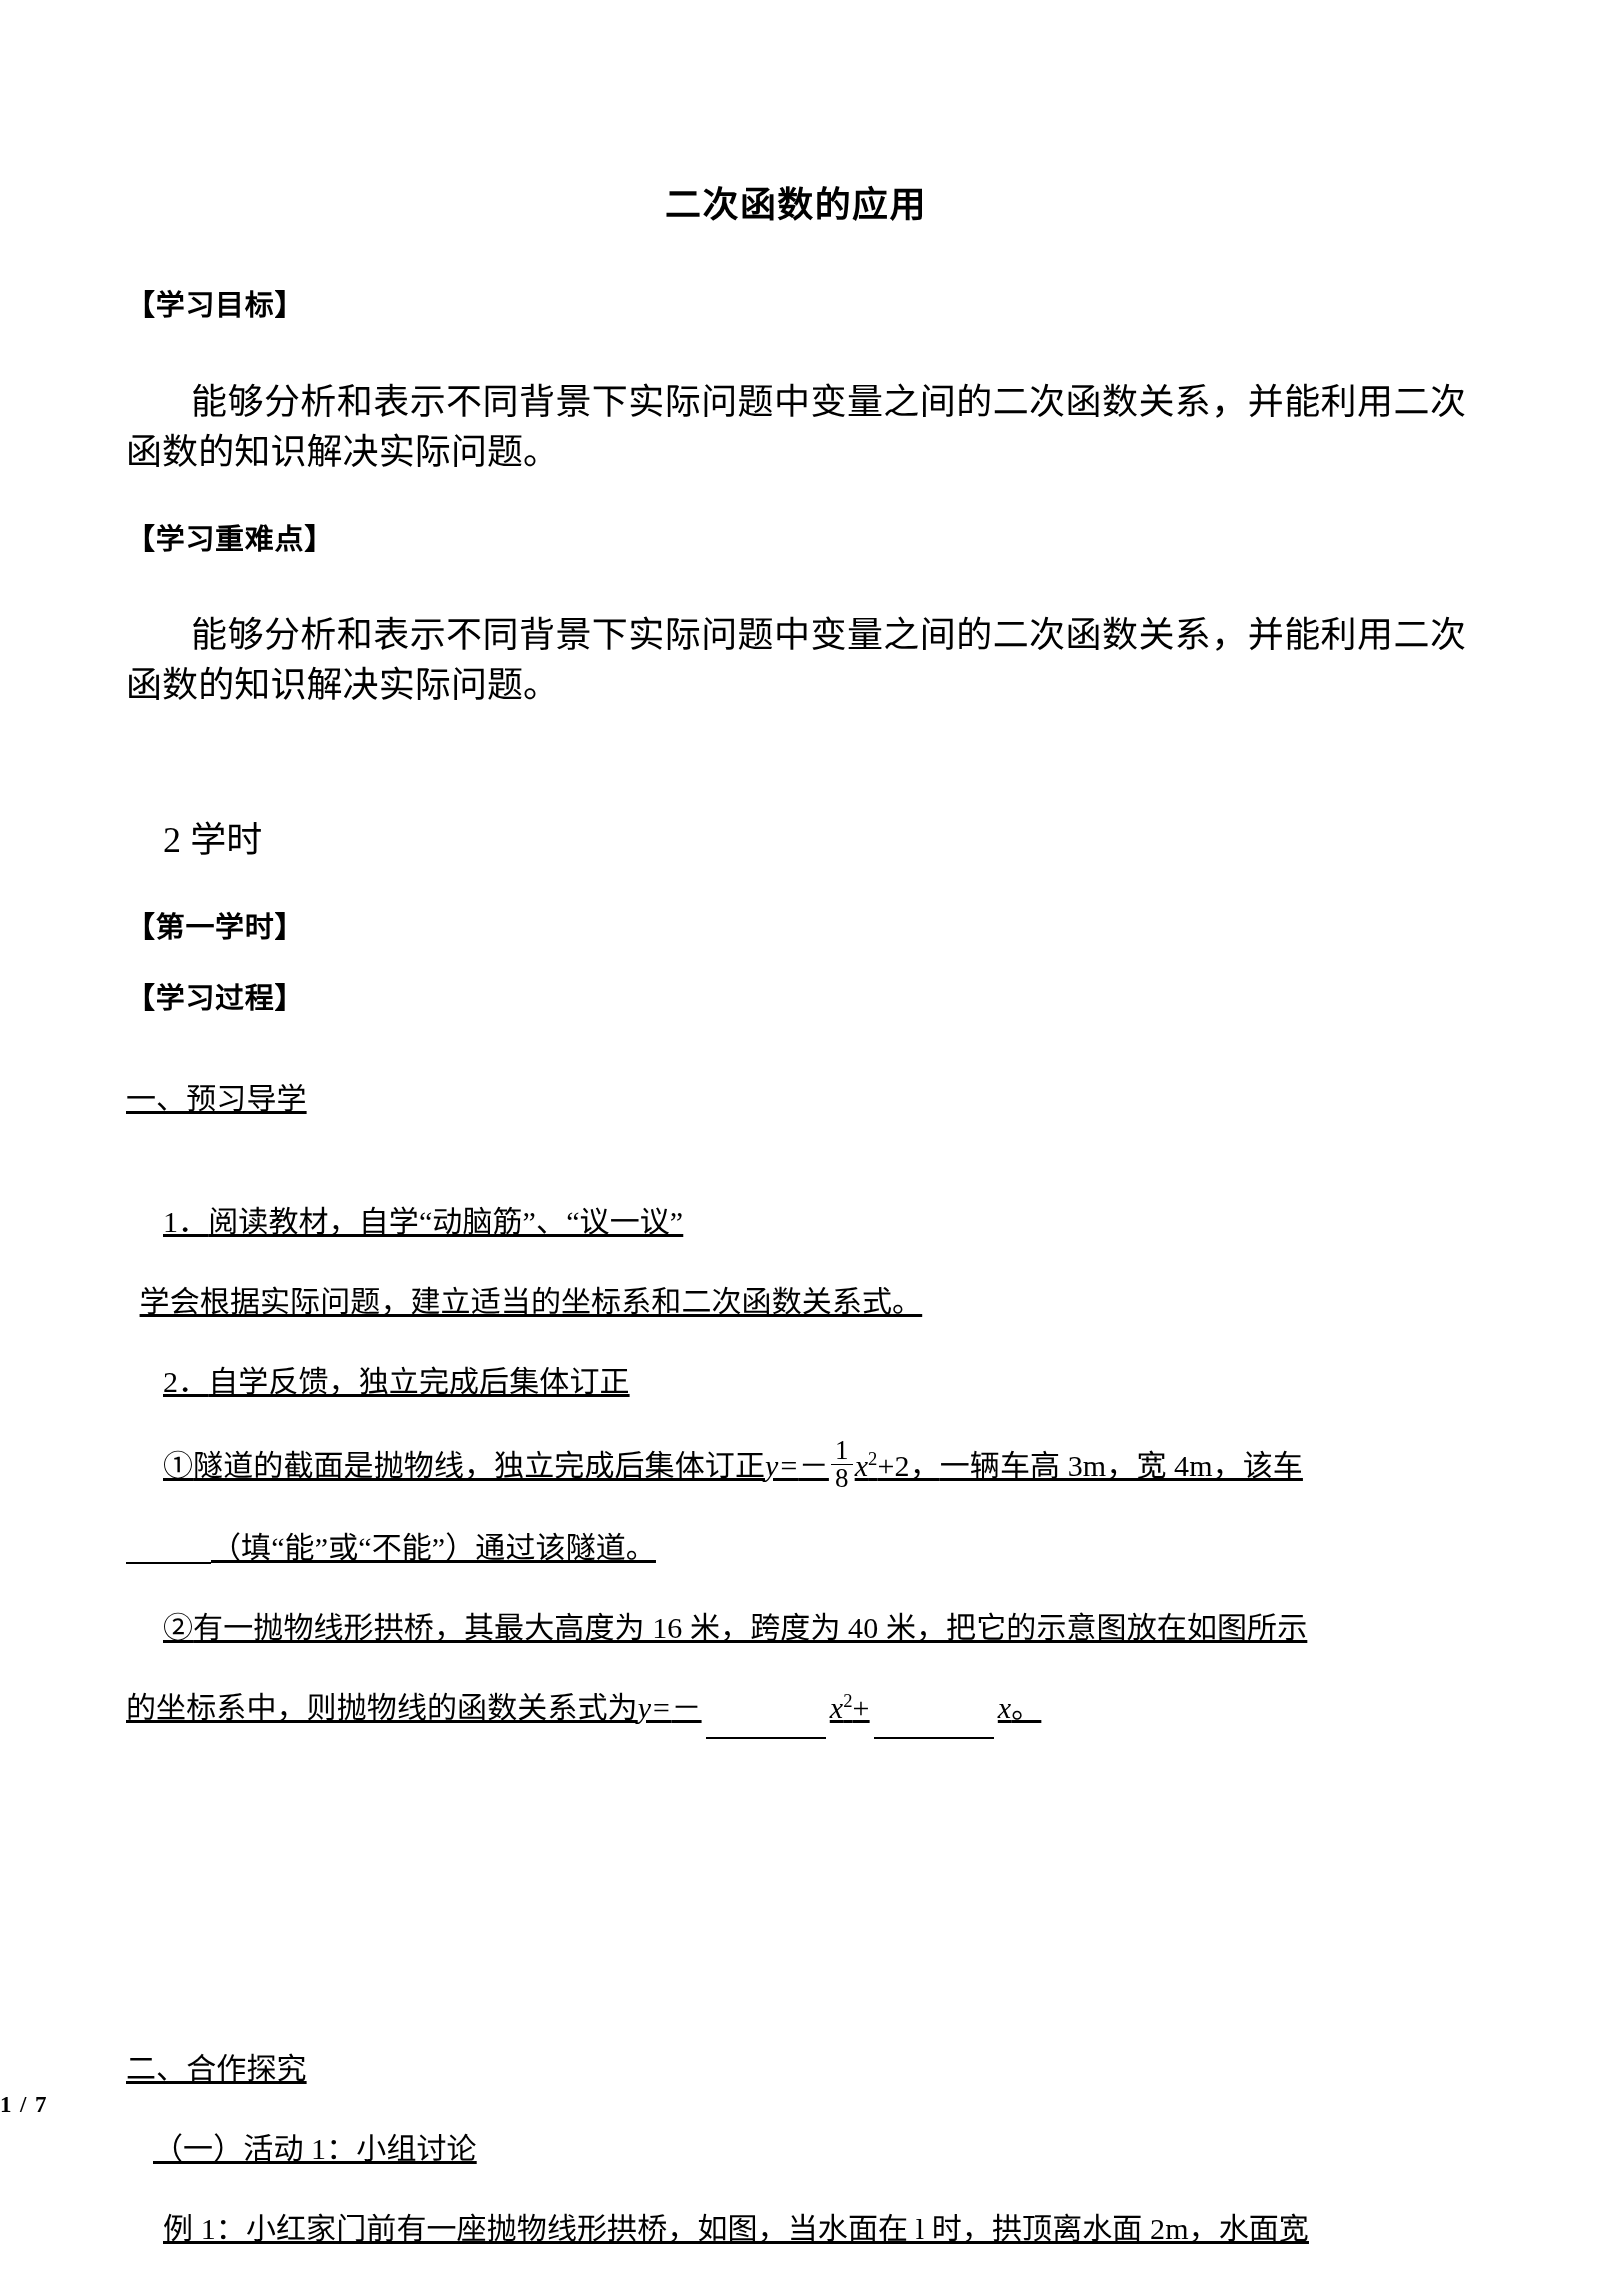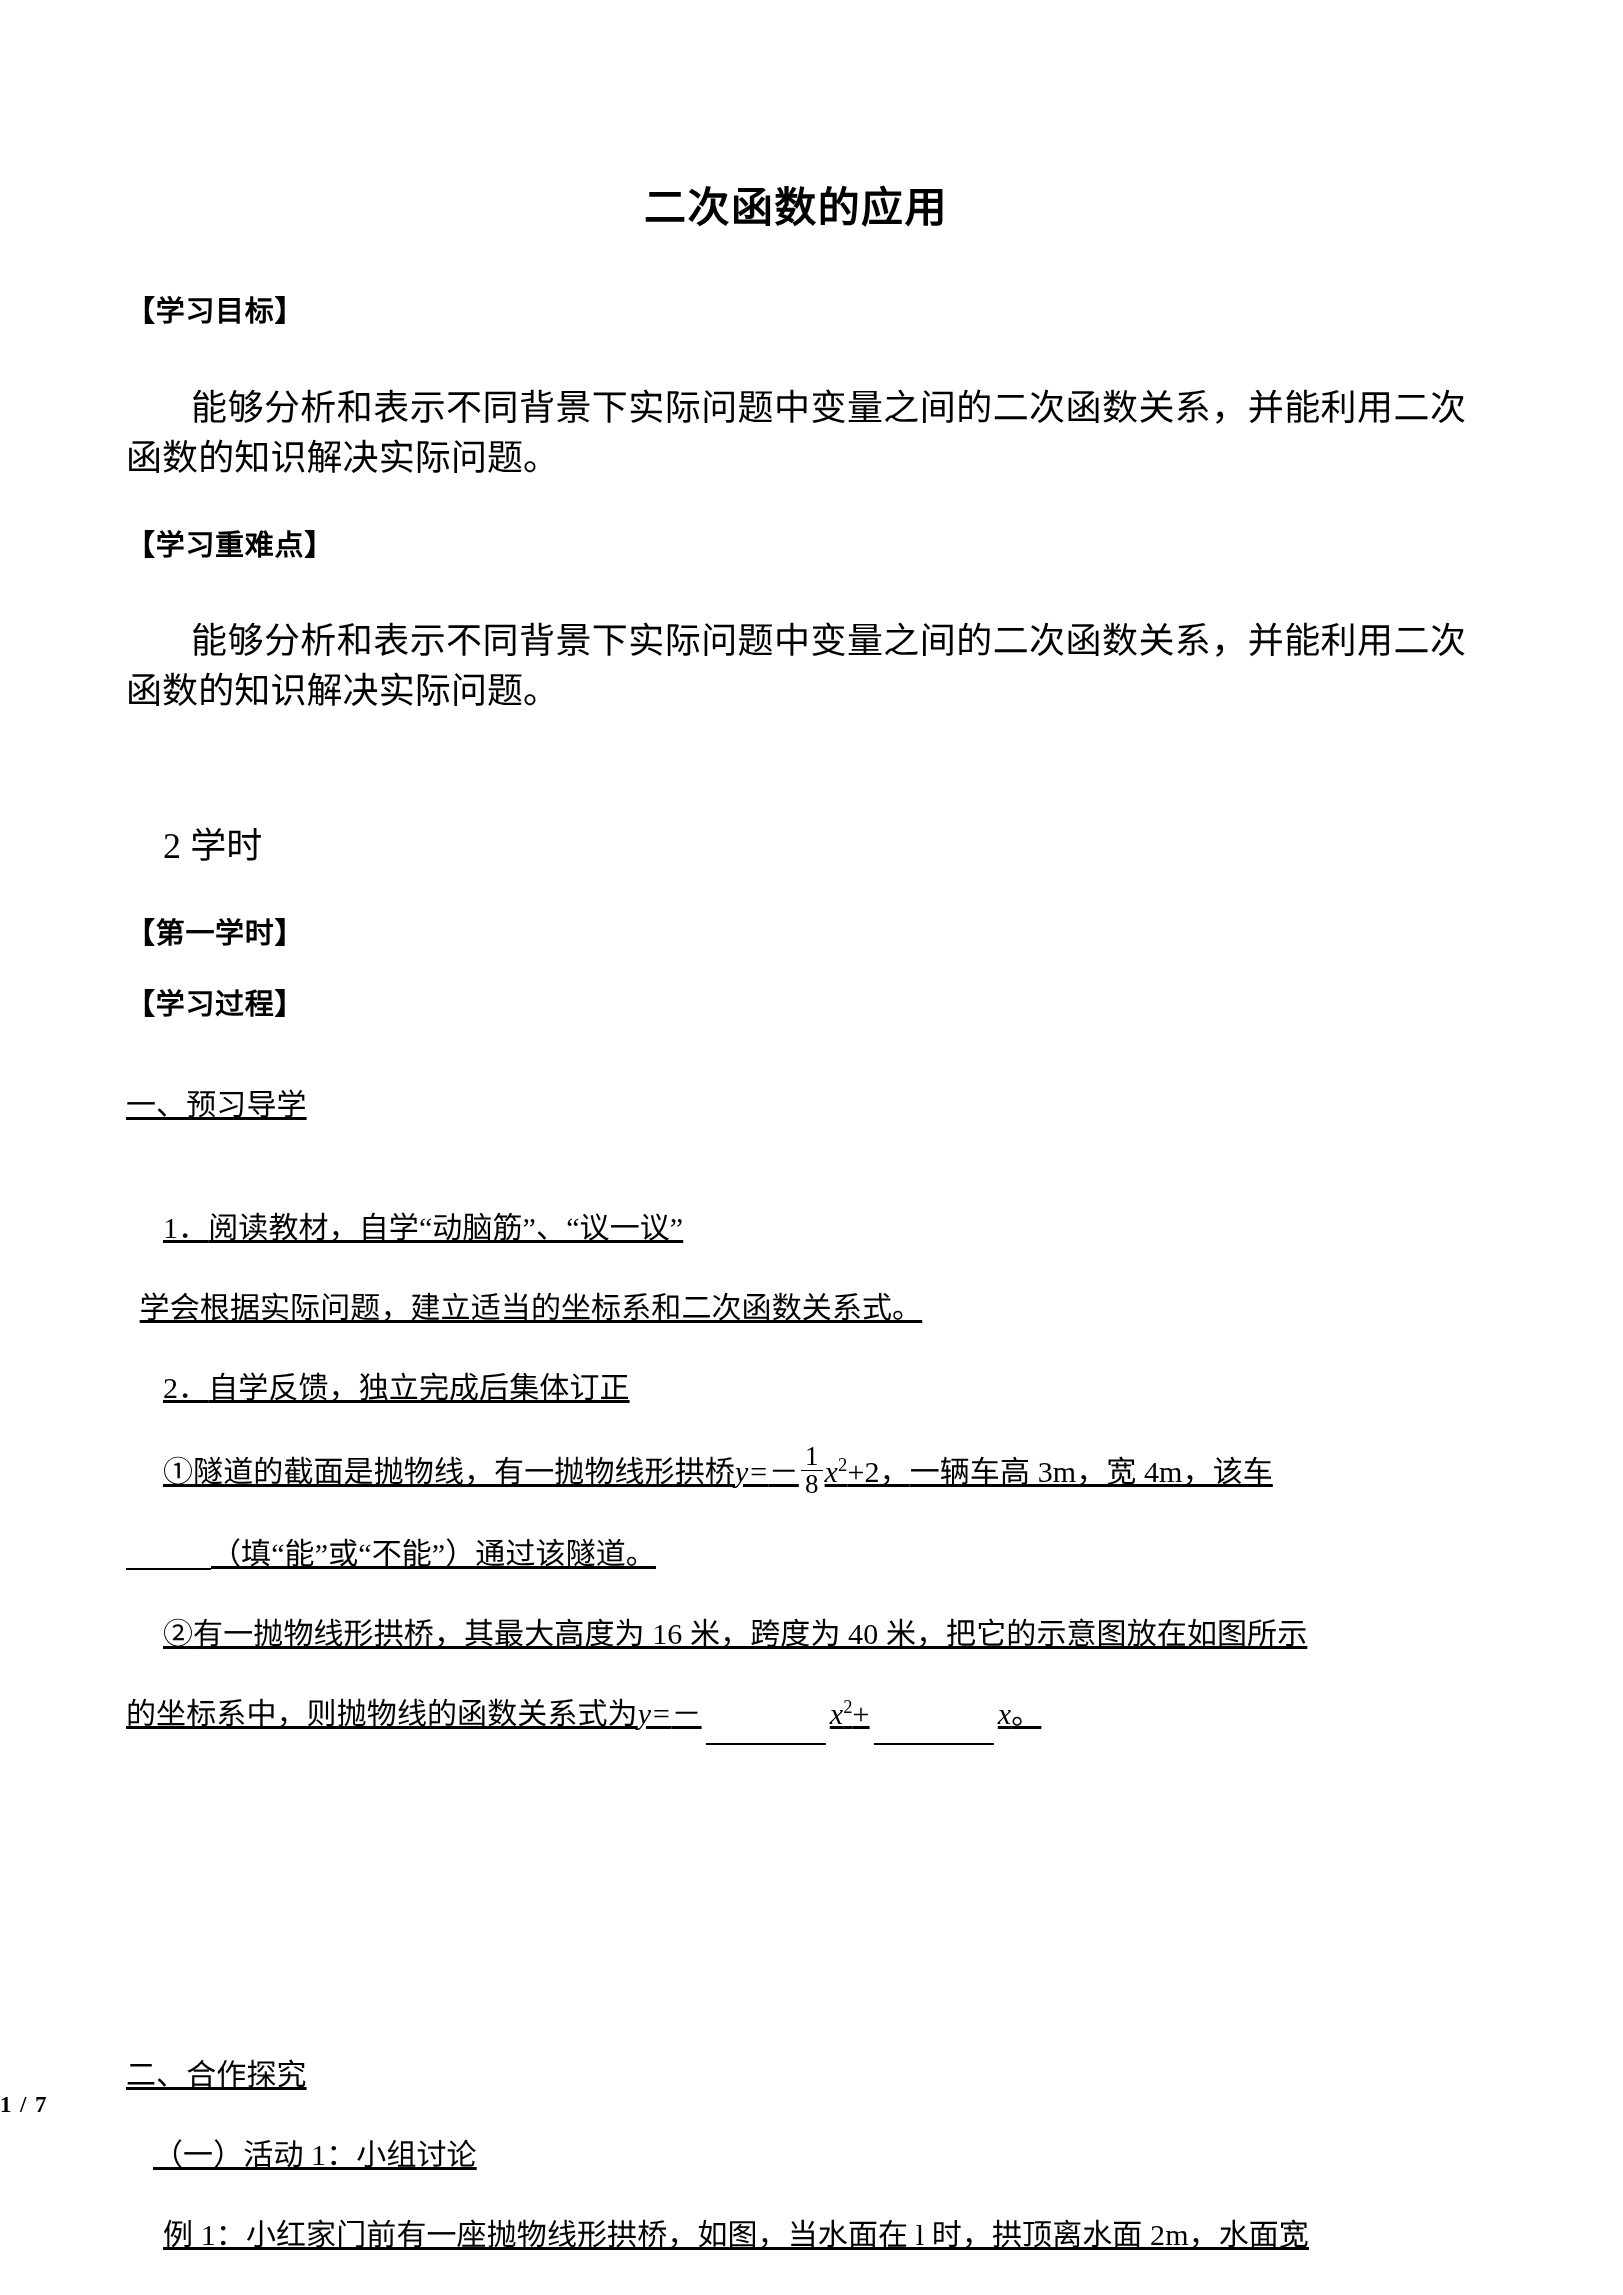--- a/index.html
+++ b/index.html
@@ -23,21 +23,21 @@
   .content {
     position: absolute;
     left: 126px;
     top: 0;
     width: 1340px;
   }
 
   
   .doc-title {
     text-align: center;
-    font-size: 42px;
+    font-size: 36px;
     font-weight: bold;
     letter-spacing: 1.4px;
     margin: 0;
     padding-top: 187px;
     line-height: 1.0;
   }
 
   
   .section-head {
     font-size: 29px;
@@ -163,21 +163,21 @@
     <p class="nowrapline">一、预习导学</p>
 
     <div class="gap-sm"></div>
 
     <p class="nowrapline" style="padding-left:37px;"><span>1．</span><span>阅读教材，自学“动脑筋”、“议一议”</span></p>
 
     <p class="nowrapline" style="padding-left:13.6px;">学会根据实际问题，建立适当的坐标系和二次函数关系式。</p>
 
     <p class="nowrapline" style="padding-left:37px;"><span>2．</span><span>自学反馈，独立完成后集体订正</span></p>
 
-    <p class="nowrapline" style="padding-left:37px;"><span>①</span><span>隧道的截面是抛物线，有一抛物线形拱桥</span><span class="math"><span class="mvar">y=</span><span>－</span><span class="frac"><span class="num">1</span><span class="den">8</span></span><span class="mvar">x</span><sup class="exp">2</sup><span>+2，</span></span><span>一辆车高 3m，宽 4m，该车</span></p>
+    <p class="nowrapline" style="padding-left:37px;"><span>①</span><span>隧道的截面是抛物线，独立完成后集体订正</span><span class="math"><span class="mvar">y=</span><span>－</span><span class="frac"><span class="num">1</span><span class="den">8</span></span><span class="mvar">x</span><sup class="exp">2</sup><span>+2，</span></span><span>一辆车高 3m，宽 4m，该车</span></p>
 
     <p class="nowrapline"><span class="blank blank-short"></span><span>（填“能”或“不能”）通过该隧道。</span></p>
 
     <p class="nowrapline" style="padding-left:37px;"><span>②</span><span>有一抛物线形拱桥，其最大高度为 16 米，跨度为 40 米，把它的示意图放在如图所示</span></p>
 
     <p class="nowrapline"><span>的坐标系中，则抛物线的函数关系式为</span><span class="math"><span class="mvar">y=</span><span>－</span><span class="blank-frac"></span><span class="mvar">x</span><sup class="exp">2</sup><span>+</span><span class="blank-frac"></span><span class="mvar">x</span><span>。</span></span></p>
 
     <div class="gap-figure"></div>
 
     <p class="nowrapline">二、合作探究</p>

